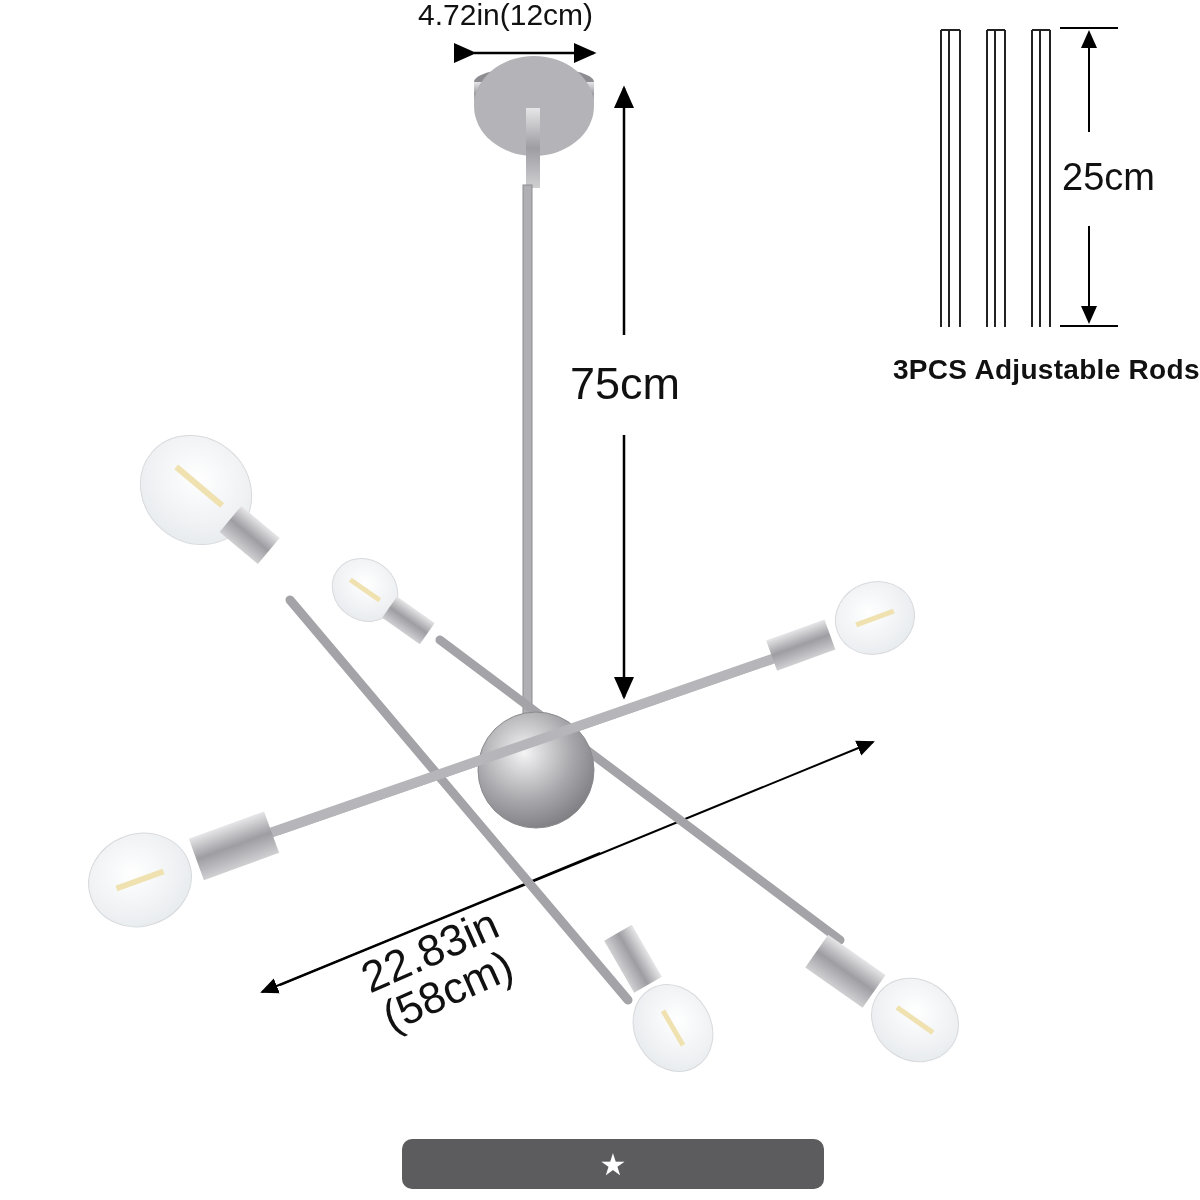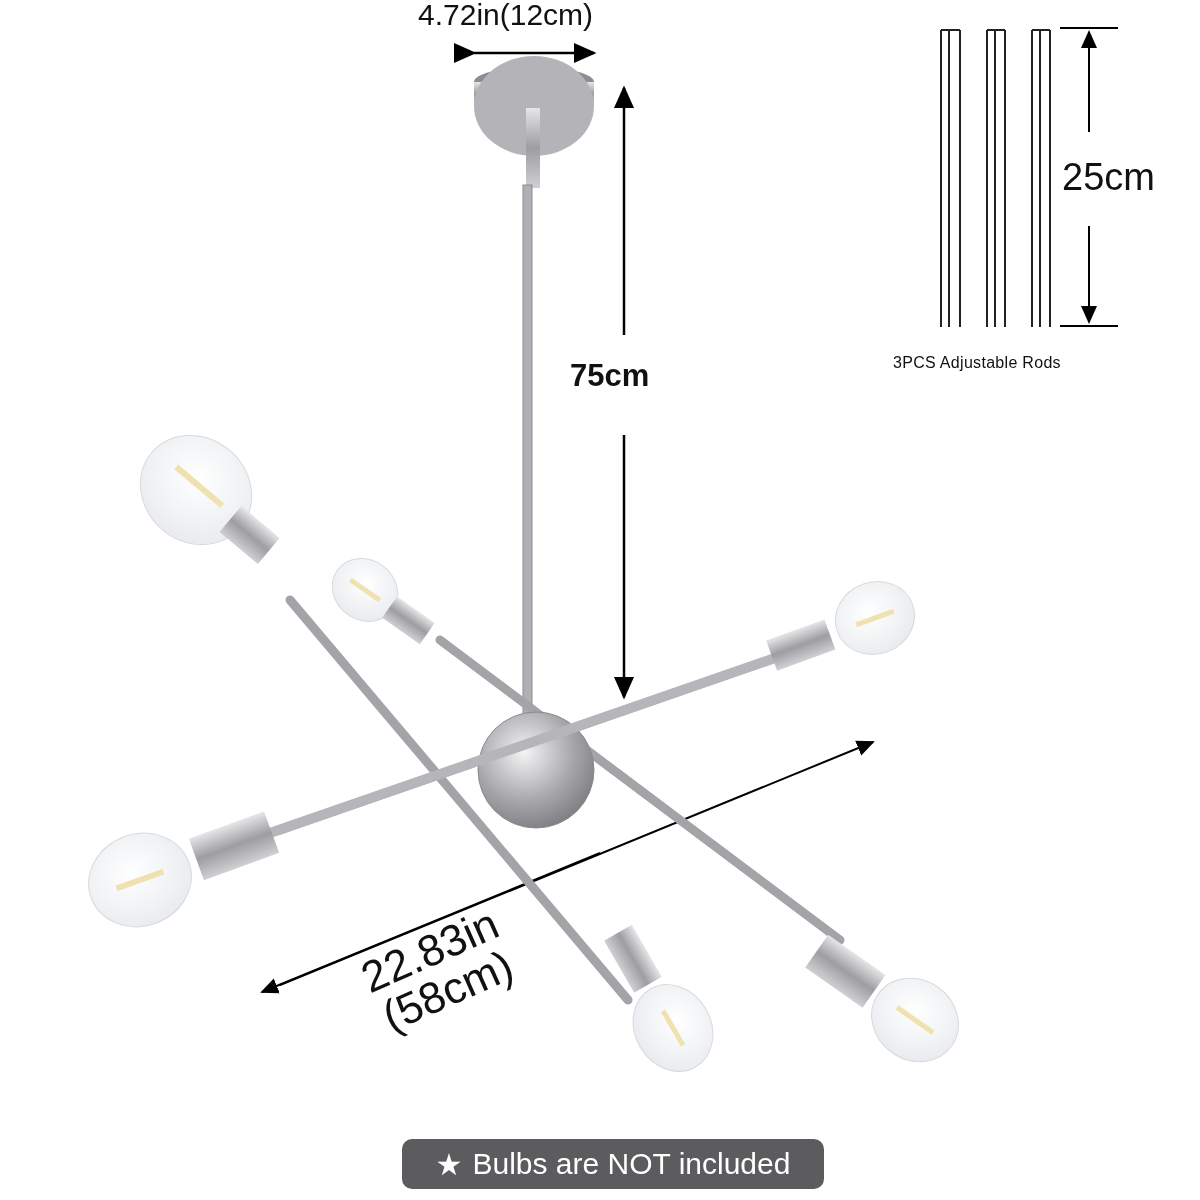--- a/index.html
+++ b/index.html
@@ -1,22 +1,22 @@
 <!DOCTYPE html>
 <html><head>
 <meta charset="utf-8">
 <style>
   html,body{margin:0;padding:0;background:#ffffff;}
   body{width:1200px;height:1200px;position:relative;overflow:hidden;font-family:"Liberation Sans",sans-serif;}
   svg{position:absolute;left:0;top:0;}
   .lbl{position:absolute;color:#111;white-space:nowrap;}
   #lbl-width{left:418px;top:-2px;font-size:30px;}
-  #lbl-drop{left:570px;top:358px;font-size:31px;font-weight:bold;}
+  #lbl-drop{left:570px;top:358px;font-size:45px;}
   #lbl-rod{left:1062px;top:156px;font-size:38px;text-align:right;}
-  #lbl-rods{left:893px;top:354px;font-size:16px;letter-spacing:0.3px;}
+  #lbl-rods{left:893px;top:354px;font-size:28px;letter-spacing:0.3px;font-weight:bold;}
   #lbl-span{left:355px;top:960px;font-size:44px;line-height:44px;transform:rotate(-24deg);transform-origin:left top;text-align:center;}
   #badge{position:absolute;left:402px;top:1139px;width:422px;height:50px;background:#5c5c5f;border-radius:10px;color:#fff;font-size:30px;display:flex;align-items:center;justify-content:center;gap:10px;}
 </style>
 </head>
 <body>
 
 <svg width="1200" height="1200" viewBox="0 0 1200 1200">
   <defs>
     <linearGradient id="metal" x1="0" y1="0" x2="0" y2="1">
       <stop offset="0" stop-color="#e6e6e8"></stop>
@@ -118,14 +118,13 @@
 <div class="lbl" id="lbl-drop">75cm</div>
 <div class="lbl" id="lbl-rod">25cm</div>
 <div class="lbl" id="lbl-rods">3PCS Adjustable Rods</div>
 <div class="lbl" id="lbl-span">
   <div>22.83in</div>
   <div>(58cm)</div>
 </div>
 
 <div id="badge">
   <span>★</span>
-  <span>Bulbs are NOT included</span>
 </div>
 
 </body></html>

